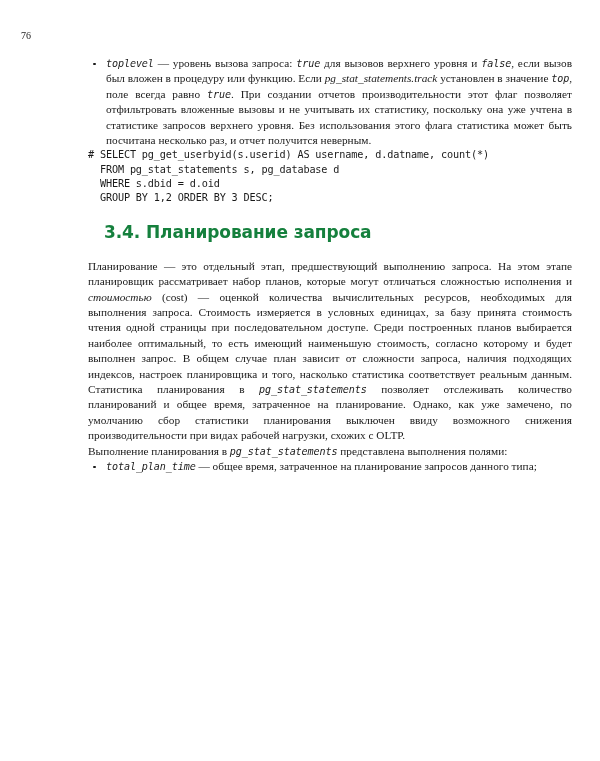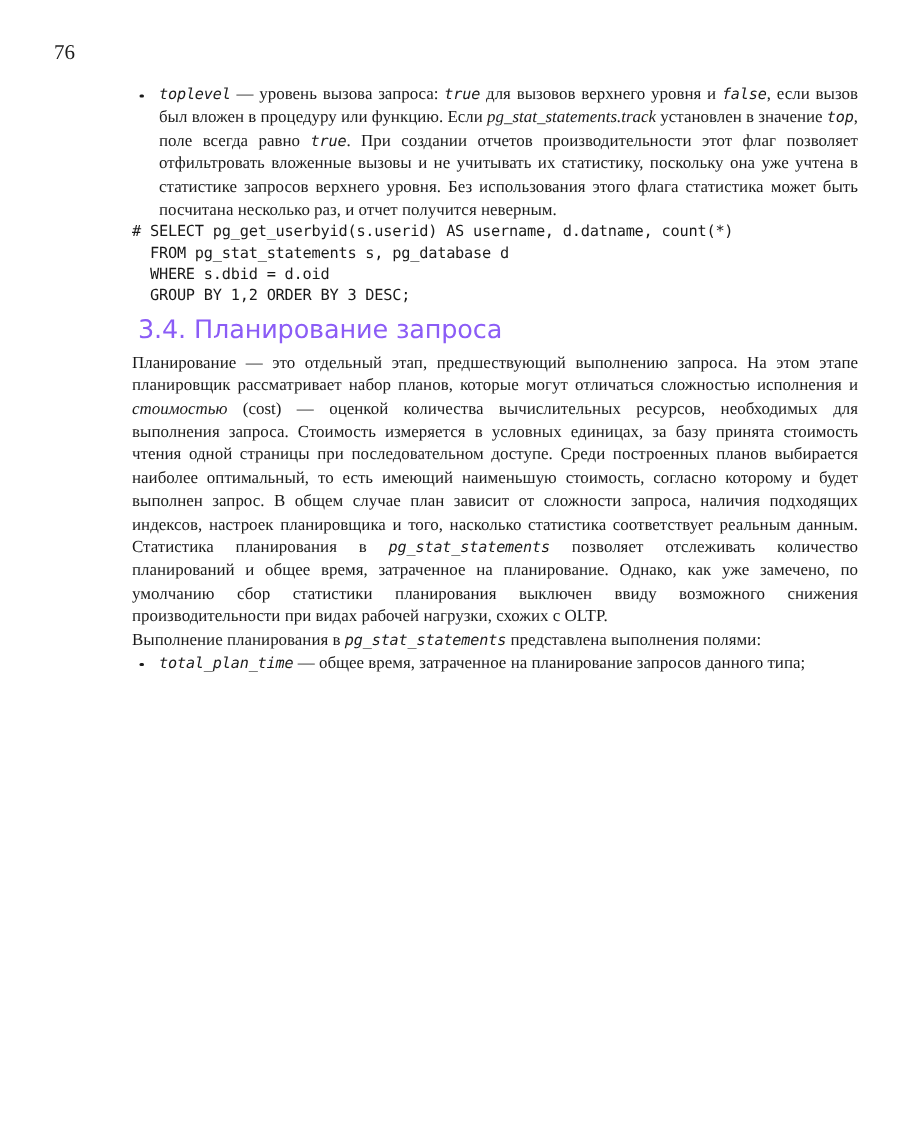--- a/index.html
+++ b/index.html
@@ -22,23 +22,23 @@
   
   .running-head {
     position: absolute;
     top: 27px;
     left: 0;
     width: 600px;
     height: 18px;
   }
   .folio {
     position: absolute;
-    left: 36px;
+    left: 21px;
     top: 0;
-    font-size: 14px;
+    font-size: 10px;
     line-height: 18px;
     color: #1a1a1a;
   }
   .chapter-title {
     position: absolute;
     left: 88px;
     top: 0;
     font-size: 11px;
     line-height: 18px;
     font-style: italic;
@@ -108,26 +108,26 @@
     font-family: "DejaVu Sans Mono", "Liberation Mono", monospace;
     font-size: 10.2px;
     line-height: 14.1px;
     color: #1a1a1a;
     white-space: pre;
     letter-spacing: -0.15px;
   }
 
   
   h2.section {
-    margin: 4px;
+    margin: 16px;
     font-family: "DejaVu Sans", "Liberation Sans", sans-serif;
     font-size: 17px;
-    font-weight: normal;
+    font-weight: bold;
     line-height: 22px;
-    color: #8b5cf6;
+    color: #15803d;
     letter-spacing: -0.1px;
   }
 </style>
 </head>
 <body>
 
 <div class="page">
 
   <div class="running-head">
     <span class="folio">76</span>

